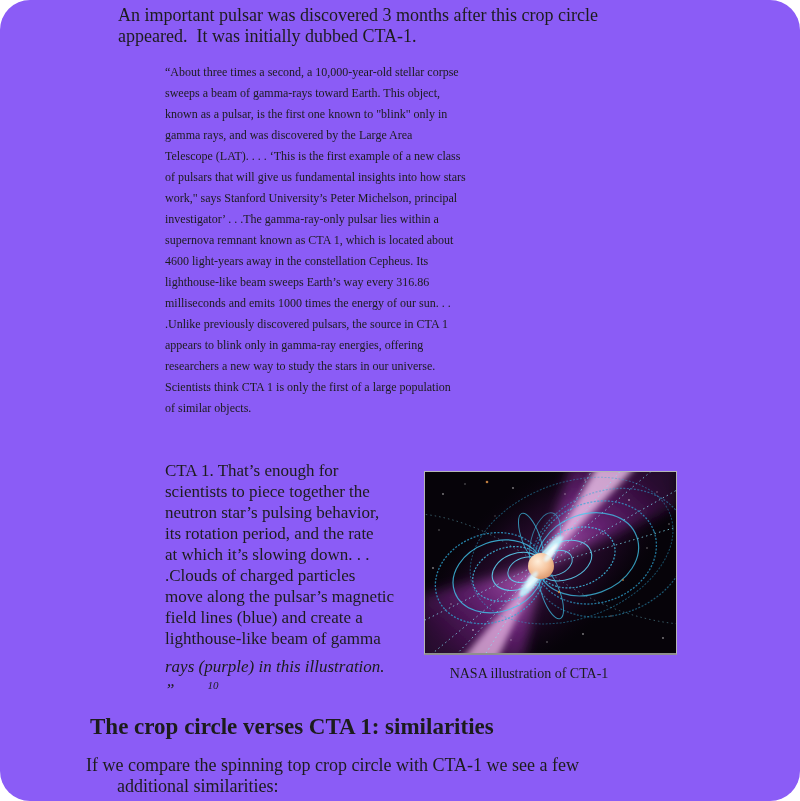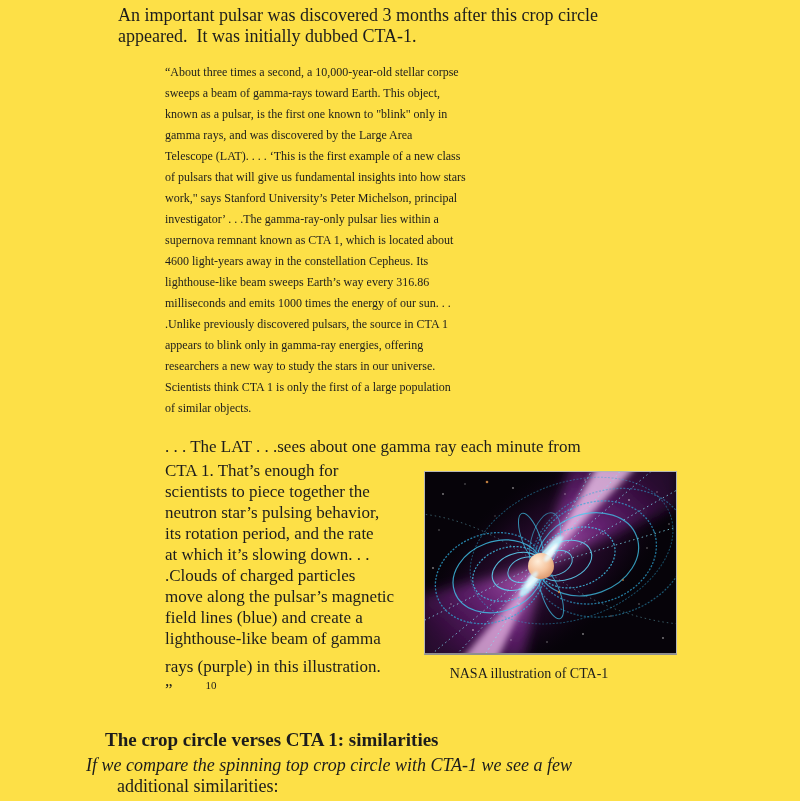--- a/index.html
+++ b/index.html
@@ -1,32 +1,33 @@
 <!DOCTYPE html>
 <html><head>
 <meta charset="utf-8">
 <style>
   html,body{margin:0;padding:0;background:#ffffff;}
   .page{
-    position:relative;width:800px;height:801px;background:#fde047;
+    position:relative;width:800px;height:801px;background:#8b5cf6;
     font-family:"Liberation Serif","DejaVu Serif",serif;color:#1c1c1c;
     overflow:hidden;
+    border-radius:30px;
   }
   .tb{position:absolute;white-space:pre;margin:0;}
   .intro{left:118px;top:5px;font-size:18px;line-height:21px;}
   .quote1{left:165px;top:62px;font-size:12px;line-height:21px;}
   .q2line1{left:165px;top:436px;font-size:17px;line-height:21px;}
   .q2col{left:165px;top:460px;font-size:17px;line-height:21px;}
-  .q2tail{left:165px;top:655px;font-size:17px;line-height:23px;}
+  .q2tail{left:165px;top:655px;font-size:17px;line-height:23px;font-style:italic;}
   .fn{font-size:11px;position:relative;top:-6px;margin-left:33px;}
   figure.fig{position:absolute;left:424px;top:471px;margin:0;width:210px;}
   svg.pulsar{display:block;border:1px solid #b5b5b5;border-bottom:2px solid #8f8f8f;background:#060309;}
   figcaption.cap{font-size:14px;text-align:center;margin-top:11px;color:#1c1c1c;white-space:pre;}
-  h2.heading{position:absolute;left:90px;top:714px;margin:15px;font-size:19px;font-weight:bold;white-space:pre;}
-  .outro1{left:86px;top:755px;font-size:18px;line-height:21px;font-style:italic;}
+  h2.heading{position:absolute;left:90px;top:714px;margin:0;font-size:23px;font-weight:bold;white-space:pre;}
+  .outro1{left:86px;top:755px;font-size:18px;line-height:21px;}
   .outro2{left:117px;top:776px;font-size:18px;line-height:21px;text-align:right;}
 </style>
 </head>
 <body>
 
 <div class="page">
 
   <p class="tb intro">An important pulsar was discovered 3 months after this crop circle
 appeared.  It was initially dubbed CTA-1.</p>
 
@@ -41,21 +42,20 @@
 supernova remnant known as CTA 1, which is located about
 4600 light-years away in the constellation Cepheus. Its
 lighthouse-like beam sweeps Earth’s way every 316.86
 milliseconds and emits 1000 times the energy of our sun. . .
 .Unlike previously discovered pulsars, the source in CTA 1
 appears to blink only in gamma-ray energies, offering
 researchers a new way to study the stars in our universe.
 Scientists think CTA 1 is only the first of a large population
 of similar objects.</div>
 
-  <div class="tb q2line1">. . . The LAT . . .sees about one gamma ray each minute from</div>
 
   <div class="tb q2col">CTA 1. That’s enough for
 scientists to piece together the
 neutron star’s pulsing behavior,
 its rotation period, and the rate
 at which it’s slowing down. . .
 .Clouds of charged particles
 move along the pulsar’s magnetic
 field lines (blue) and create a
 lighthouse-like beam of gamma</div>

